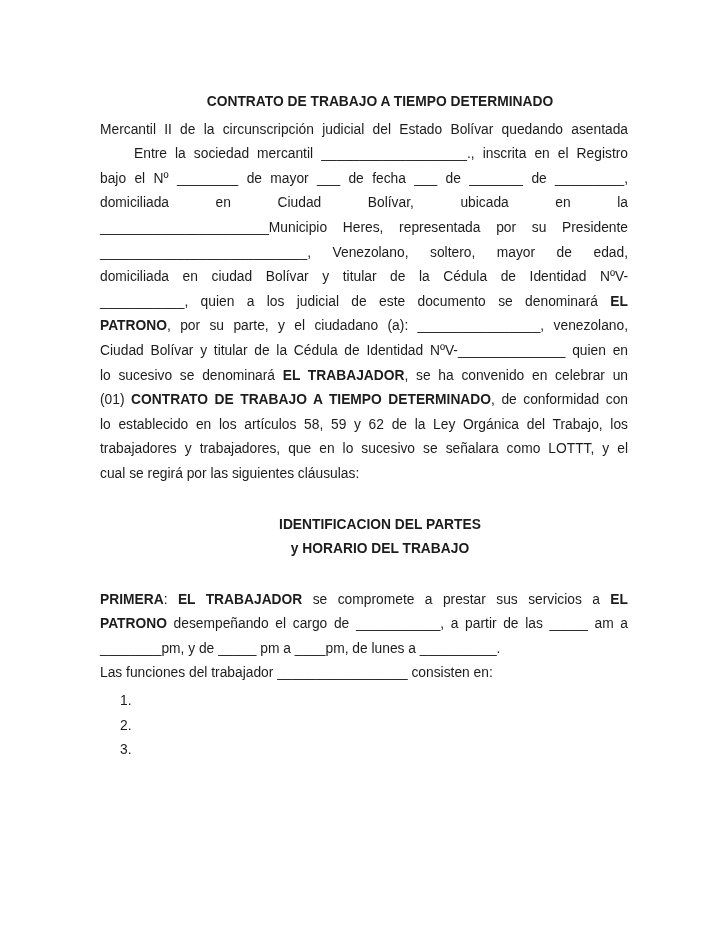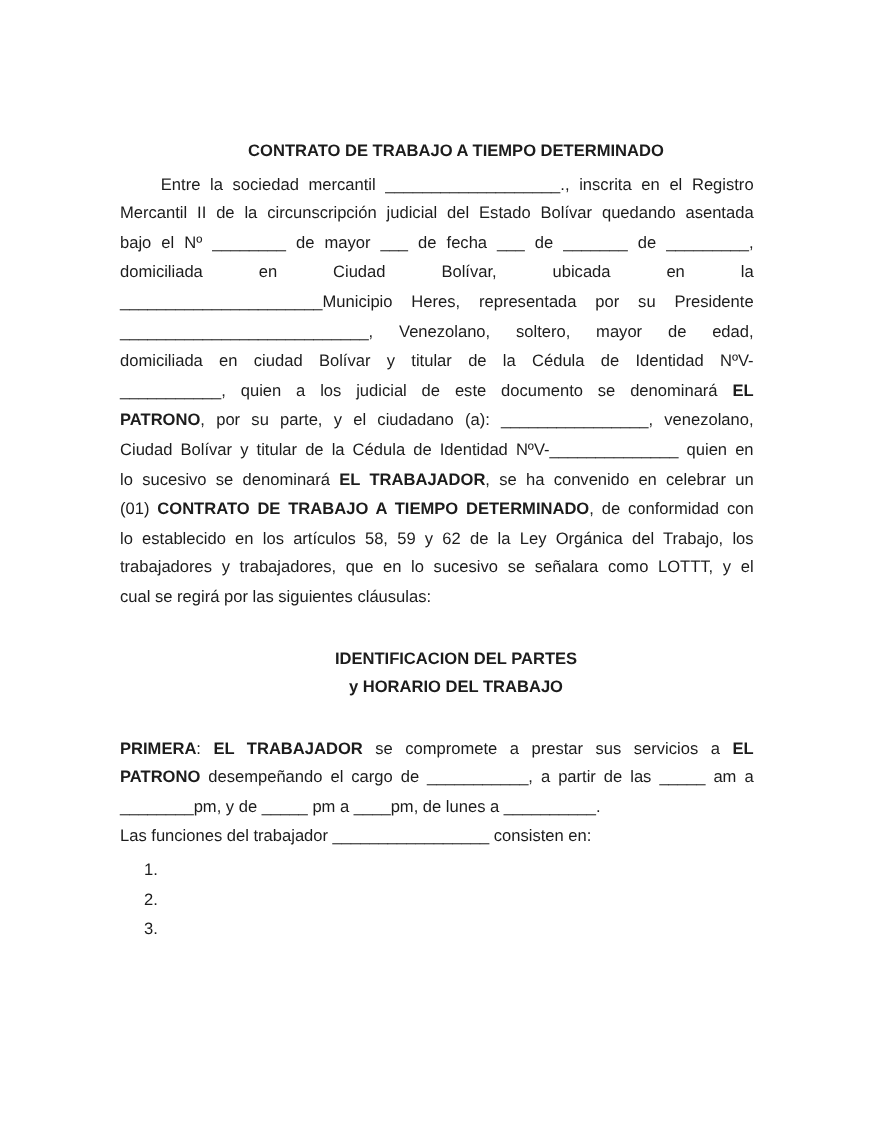--- a/index.html
+++ b/index.html
@@ -1,21 +1,21 @@
 <!DOCTYPE html>
 <html><head>
 <meta charset="utf-8">
 <style>
   html, body { margin: 0; padding: 0; background: #ffffff; }
   .page {
     width: 728px; height: 942px; background: #ffffff;
     font-family: "Liberation Sans", "DejaVu Sans", sans-serif;
     font-size: 13.8px; color: #1c1c1c; overflow: hidden;
   }
-  .doc { margin: 0 100px; width: 528px; padding-top: 114px; }
+  .doc { margin: 0 100px; width: 528px; padding-top: 90px; }
   .ln { line-height: 24.6px; min-height: 24.6px; }
   .jst { text-align: justify; text-align-last: justify; }
   .center { text-align: center; padding-left: 32px; }
   .b { font-weight: bold; }
   .indent { padding-left: 34px; }
   .h1 { margin-top: 25.4px; }
   .p1 { margin-top: 3px; }
   .h2 { margin-top: 26px; }
   .p2 { margin-top: 26px; }
   .list { margin-top: 3px; }
@@ -24,22 +24,22 @@
 </head>
 <body>
 
 <div class="page">
   <div class="doc">
 
     <div class="ln center b">CONTRATO DE TRABAJO A TIEMPO DETERMINADO</div>
 
 
     <div class="para p1">
+      <div class="ln jst"><span>Mercantil II de la circunscripción judicial del Estado Bolívar quedando asentada</span></div>
       <div class="ln jst indent"><span>Entre  la sociedad mercantil ___________________., inscrita en el Registro</span></div>
-      <div class="ln jst"><span>Mercantil II de la circunscripción judicial del Estado Bolívar quedando asentada</span></div>
       <div class="ln jst"><span>bajo el Nº ________ de mayor ___ de fecha ___ de _______ de _________,</span></div>
       <div class="ln jst"><span>domiciliada en Ciudad Bolívar, ubicada en la</span></div>
       <div class="ln jst"><span>______________________Municipio Heres, representada por su Presidente</span></div>
       <div class="ln jst"><span>___________________________, Venezolano, soltero,  mayor de edad,</span></div>
       <div class="ln jst"><span>domiciliada en  ciudad  Bolívar y titular de la Cédula de Identidad NºV-</span></div>
       <div class="ln jst"><span>___________, quien a los judicial de este documento se denominará </span><span class="b">EL</span></div>
       <div class="ln jst"><span class="b">PATRONO</span><span>, por su parte, y el ciudadano (a): ________________, venezolano,</span></div>
       <div class="ln jst"><span>Ciudad Bolívar y titular de la Cédula de Identidad NºV-______________ quien en</span></div>
       <div class="ln jst"><span>lo sucesivo se denominará </span><span class="b">EL TRABAJADOR</span><span>, se ha convenido en celebrar un</span></div>
       <div class="ln jst"><span>(01) </span><span class="b">CONTRATO DE TRABAJO A TIEMPO DETERMINADO</span><span>, de conformidad con</span></div>

